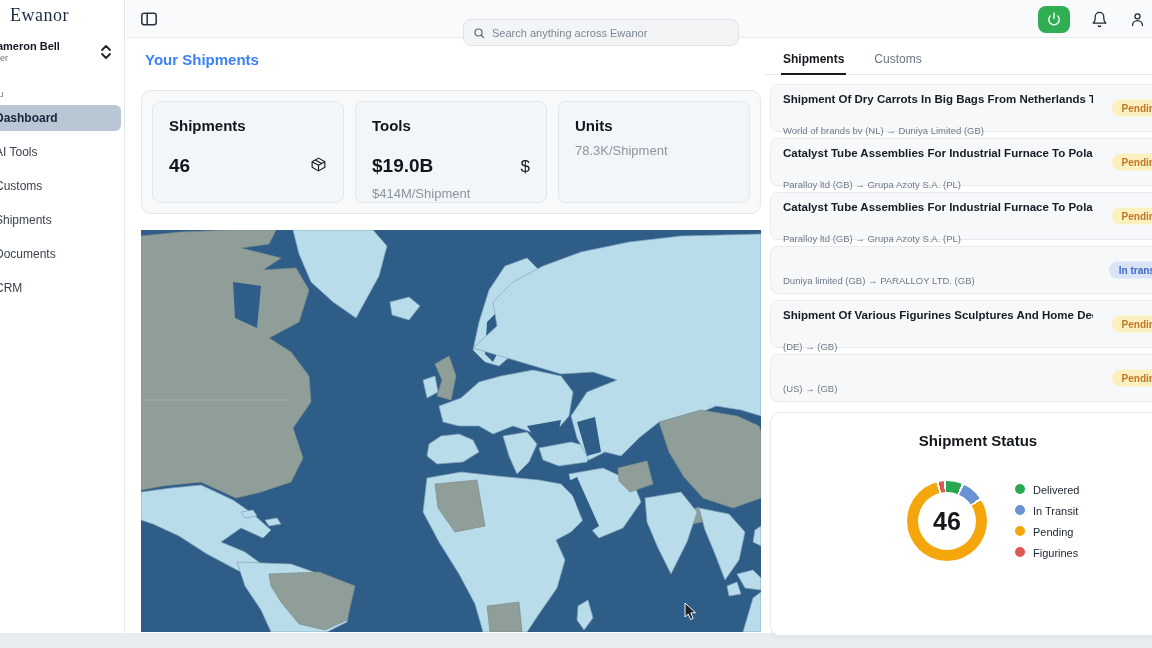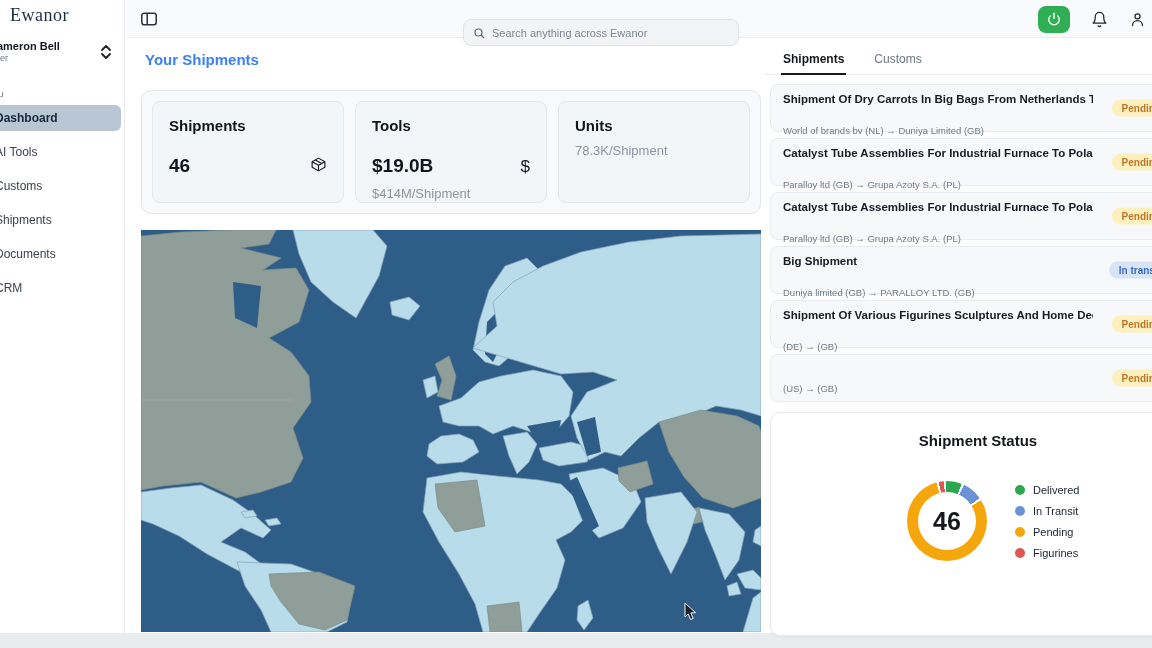--- a/index.html
+++ b/index.html
@@ -76,21 +76,21 @@
 
   .status-card { position:relative; margin:10px 5px 0 5px; height:224px; background:#fff;
     border:1px solid #e7eaee; border-radius:10px; box-shadow:0 1px 3px rgba(20,30,50,.06); }
   .status-title { text-align:center; font-size:15px; font-weight:bold; color:#14181d; margin-top:19px; }
   .chart-row { display:flex; align-items:center; margin:32px 0 0 136px; gap:28px; }
   .donut { position:relative; width:80px; height:80px; border-radius:50%; }
   .donut-hole { position:absolute; left:11px; top:11px; width:58px; height:58px; background:#fff;
     border-radius:50%; display:flex; align-items:center; justify-content:center; }
   .donut-center { font-size:25px; font-weight:bold; color:#17191d; }
   .legend { display:flex; flex-direction:column; gap:9px; }
-  .legend-item { display:flex; align-items:center; gap:8px; }
+  .legend-item { display:flex; align-items:flex-start; gap:8px; }
   .legend-dot { width:10px; height:10px; border-radius:50%; }
   .legend-label { font-size:11px; color:#1c2430; }
 
   .cursor { position:absolute; left:684px; top:603px; z-index:9; pointer-events:none; }
 </style>
 </head>
 <body>
 
 <div class="app">
 
@@ -256,21 +256,20 @@
         <div class="ship-title">Catalyst Tube Assemblies For Industrial Furnace To Poland Copy</div>
         <div class="ship-route">Paralloy ltd (GB)  →  Grupa Azoty S.A. (PL)</div>
         <span class="badge pending">Pending</span>
       </div>
       <div class="ship-row">
         <div class="ship-title">Catalyst Tube Assemblies For Industrial Furnace To Poland</div>
         <div class="ship-route">Paralloy ltd (GB)  →  Grupa Azoty S.A. (PL)</div>
         <span class="badge pending">Pending</span>
       </div>
       <div class="ship-row">
-        <div class="ship-title">Big Shipment</div>
         <div class="ship-route">Duniya limited (GB)  →  PARALLOY LTD. (GB)</div>
         <span class="badge transit">In transit</span>
       </div>
       <div class="ship-row">
         <div class="ship-title">Shipment Of Various Figurines Sculptures And Home Decor Item...</div>
         <div class="ship-route">(DE)  →  (GB)</div>
         <span class="badge pending">Pending</span>
       </div>
       <div class="ship-row">
         <div class="ship-route">(US)  →  (GB)</div>

